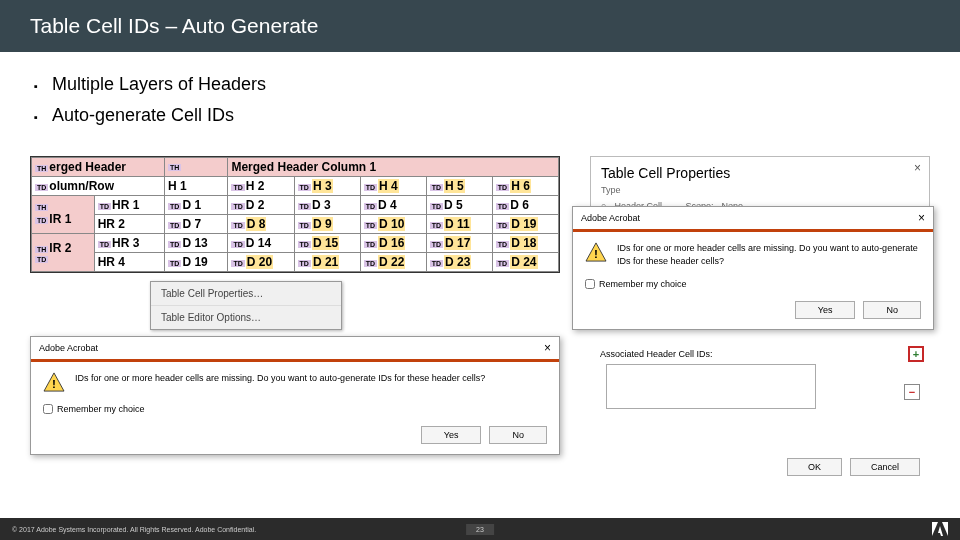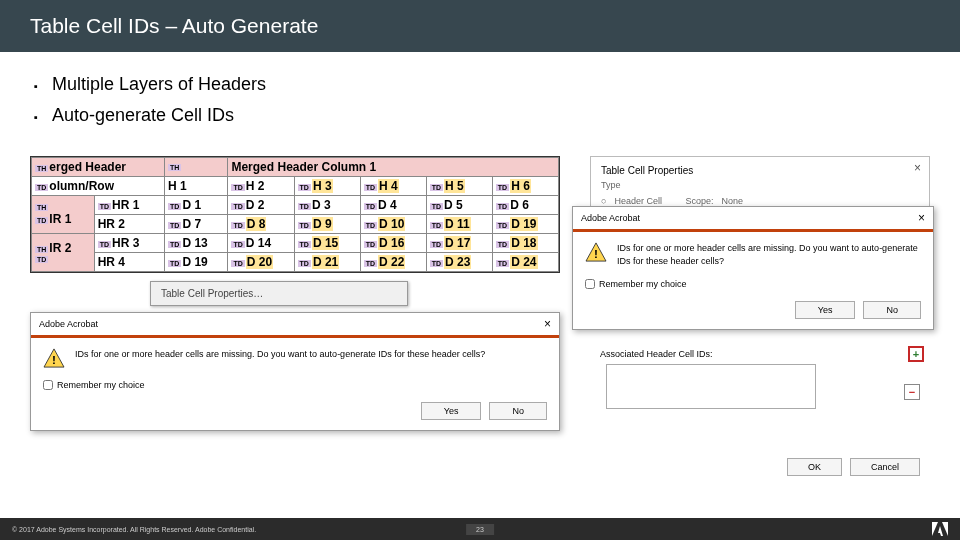--- a/index.html
+++ b/index.html
@@ -16,21 +16,21 @@
   
   .tagged-table { border: 1px solid #333; font-size: 8px; background: #fff; margin-bottom: 8px; }
   .tagged-table table { border-collapse: collapse; width: 100%; }
   .tagged-table td { border: 1px solid #888; padding: 2px 3px; position: relative; }
   .tag-label { background: #d9c3e6; color: #000; font-weight: bold; padding: 0 2px; font-size: 7px; display: inline-block; margin-right: 1px; }
   .cell-text { font-size: 12px; font-weight: bold; }
   .hl-pink { background: #f4cccc; }
   .hl-yellow .cell-text { background: #ffe599; padding: 0 1px; }
 
   
-  .ctx-menu { background: #f0f0f0; border: 1px solid #999; width: 258px; font-size: 10px; margin-left: 120px; box-shadow: 1px 1px 3px rgba(0,0,0,0.3); }
+  .ctx-menu { background: #f0f0f0; border: 1px solid #999; width: 192px; font-size: 10px; margin-left: 120px; box-shadow: 1px 1px 3px rgba(0,0,0,0.3); }
   .ctx-menu div { padding: 6px 10px; border-bottom: 1px solid #ddd; color: #444; }
   .ctx-menu div:last-child { border-bottom: none; }
 
   
   .dialog { background: #fff; border: 1px solid #999; box-shadow: 2px 2px 6px rgba(0,0,0,0.3); font-size: 9px; }
   .dialog-title { background: #fff; border-bottom: 3px solid #c2410c; padding: 4px 8px; display: flex; justify-content: space-between; align-items: center; }
   .dialog-title span:last-child { cursor: default; font-size: 12px; }
   .dialog-body { padding: 10px 12px 8px 12px; display: flex; gap: 10px; }
   .warn-icon { width: 22px; height: 20px; flex-shrink: 0; }
   .warn-icon svg { width: 100%; height: 100%; }
@@ -38,21 +38,21 @@
   .dialog-check { padding: 4px 12px; display: flex; align-items: center; gap: 4px; font-size: 9px; }
   .dialog-check input { width: 10px; height: 10px; }
   .dialog-btns { display: flex; justify-content: flex-end; gap: 8px; padding: 8px 12px 10px 0; }
   .dialog-btns button { background: #f5f5f5; border: 1px solid #aaa; padding: 3px 22px; font-size: 9px; }
 
   .left-dialog { width: 530px; margin-top: 6px; }
 
   
   .right-stack { position: relative; height: 340px; }
   .props-panel { position: absolute; top: 0; left: 0; right: 0; background: #fff; border: 1px solid #bbb; padding: 8px 10px 60px 10px; font-size: 9px; }
-  .props-panel .pp-title { font-size: 10px; margin-bottom: 4px; }
+  .props-panel .pp-title { font-size: 14px; margin-bottom: 4px; }
   .props-panel .pp-row { display: flex; gap: 8px; margin-bottom: 6px; color: #666; }
   .right-dialog { position: absolute; top: 50px; left: -18px; right: -4px; }
   .assoc-row { position: absolute; top: 190px; left: 10px; right: 6px; font-size: 9px; display: flex; align-items: center; justify-content: space-between; }
   .assoc-box { border: 1px solid #aaa; width: 210px; height: 45px; position: absolute; top: 208px; left: 16px; }
   .icon-btn { width: 16px; height: 16px; border: 1px solid #888; display: inline-flex; align-items: center; justify-content: center; font-size: 11px; font-weight: bold; }
   .plus-icon { color: #2e7d32; border: 2px solid #c62828; padding: 1px; }
   .minus-icon { color: #c62828; position: absolute; top: 228px; right: 10px; }
   .ok-cancel { position: absolute; bottom: 20px; right: 10px; display: flex; gap: 8px; }
   .ok-cancel button { background: #f5f5f5; border: 1px solid #aaa; padding: 3px 20px; font-size: 9px; }
   .close-x { position: absolute; top: 4px; right: 8px; font-size: 12px; color: #555; }
@@ -133,20 +133,21 @@
             <td class="hl-yellow"><span class="tag-label">TD</span><span class="cell-text">D 22</span></td>
             <td class="hl-yellow"><span class="tag-label">TD</span><span class="cell-text">D 23</span></td>
             <td class="hl-yellow"><span class="tag-label">TD</span><span class="cell-text">D 24</span></td>
           </tr>
         </tbody>
           </table>
       </div>
 
       <div class="ctx-menu">
         <div>Table Cell Properties…</div>
+        <div>Table Editor Options…</div>
       </div>
 
       <div class="dialog left-dialog">
         <div class="dialog-title">
           <span>Adobe Acrobat</span>
           <span>×</span>
         </div>
         <div class="dialog-body">
           <div class="warn-icon">
             <svg viewBox="0 0 24 22">

